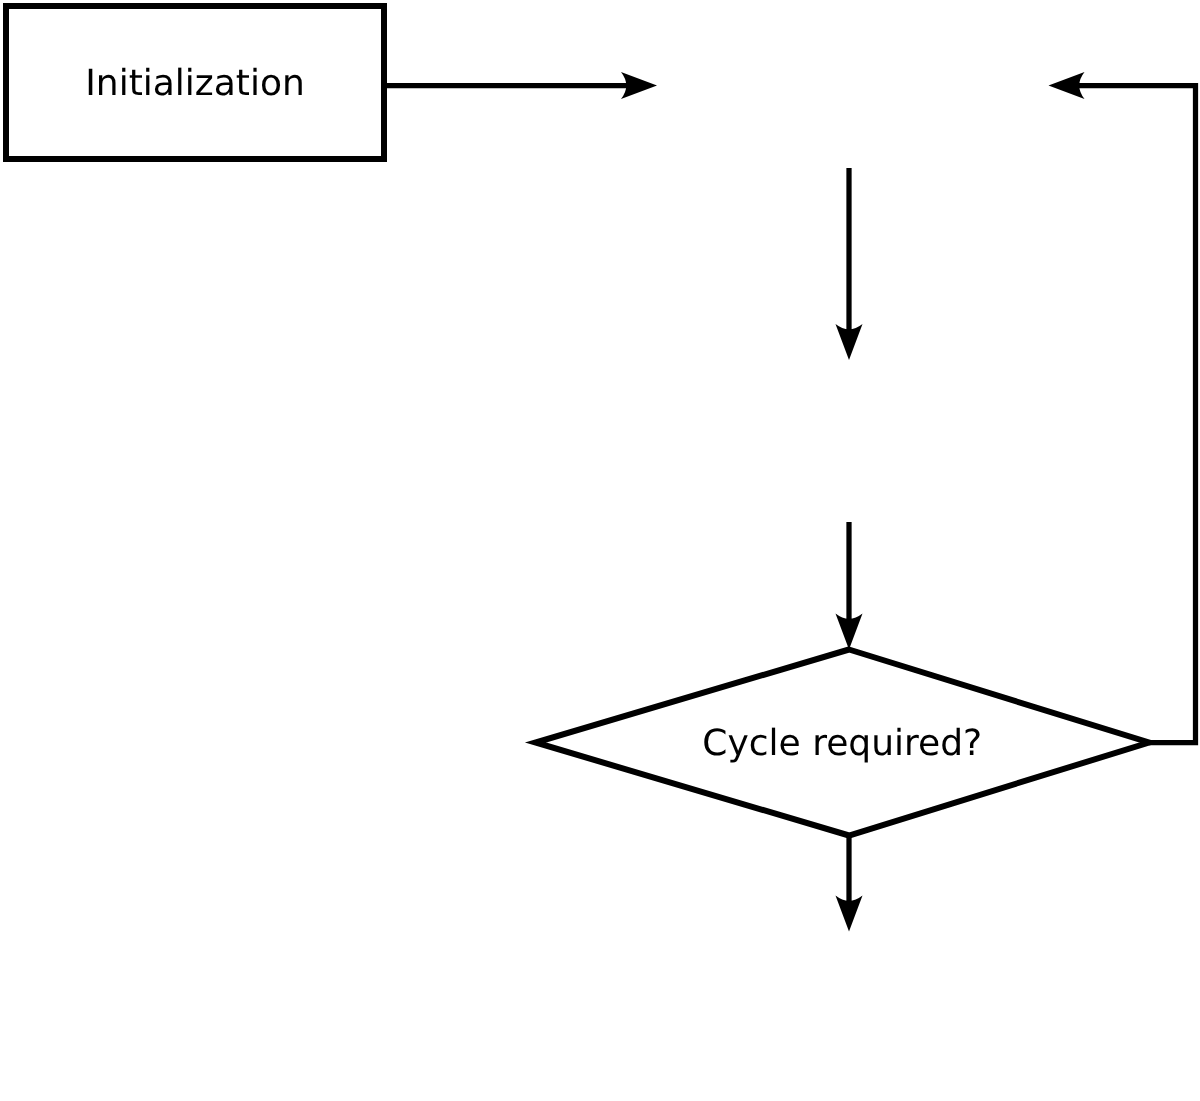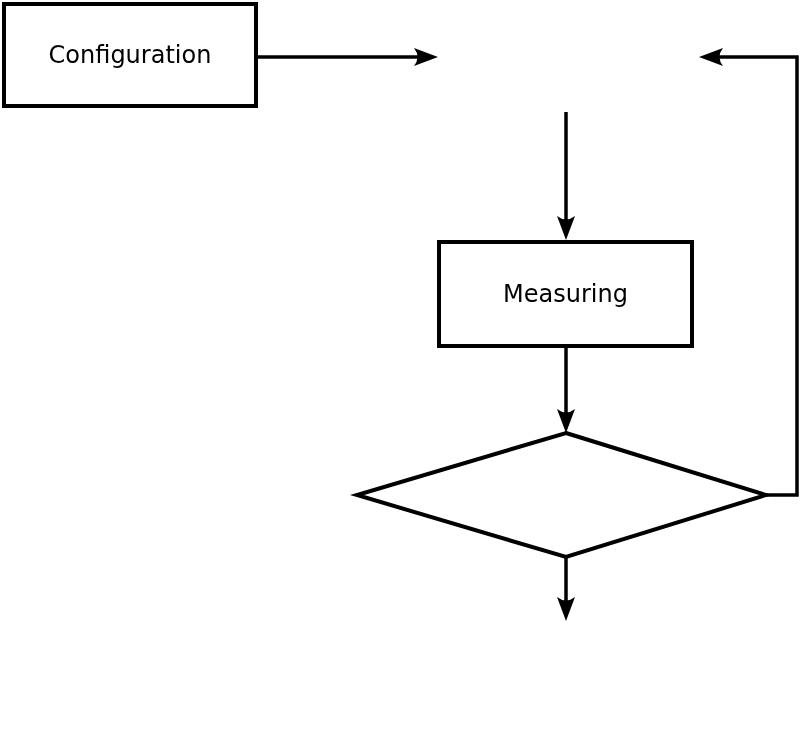--- a/index.html
+++ b/index.html
@@ -72,23 +72,23 @@
     <path d="M 566 433 L 557 409 Q 566 416 575 409 Z" fill="#000000"></path>
 
     <line x1="566" y1="557" x2="566" y2="605" stroke="#000000" stroke-width="3.5"></line>
     <path d="M 566 621 L 557 597 Q 566 604 575 597 Z" fill="#000000"></path>
 
     <polyline points="766,495 797,495 797,57 719,57" fill="none" stroke="#000000" stroke-width="3.5" stroke-linejoin="miter"></polyline>
     <path d="M 699 57 L 723 48 Q 716 57 723 66 Z" fill="#000000"></path>
   </svg>
 
   <div class="node node-configuration">
-    <span>Configuration</span>
+    <span>Initialization</span>
   </div>
 
 
-  <div class="node node-measuring">
-    <span>Measuring</span>
+
+  <div class="decision-label">
+    <span>Cycle required?</span>
   </div>
-
 
 
 </div>
 
 </body></html>

